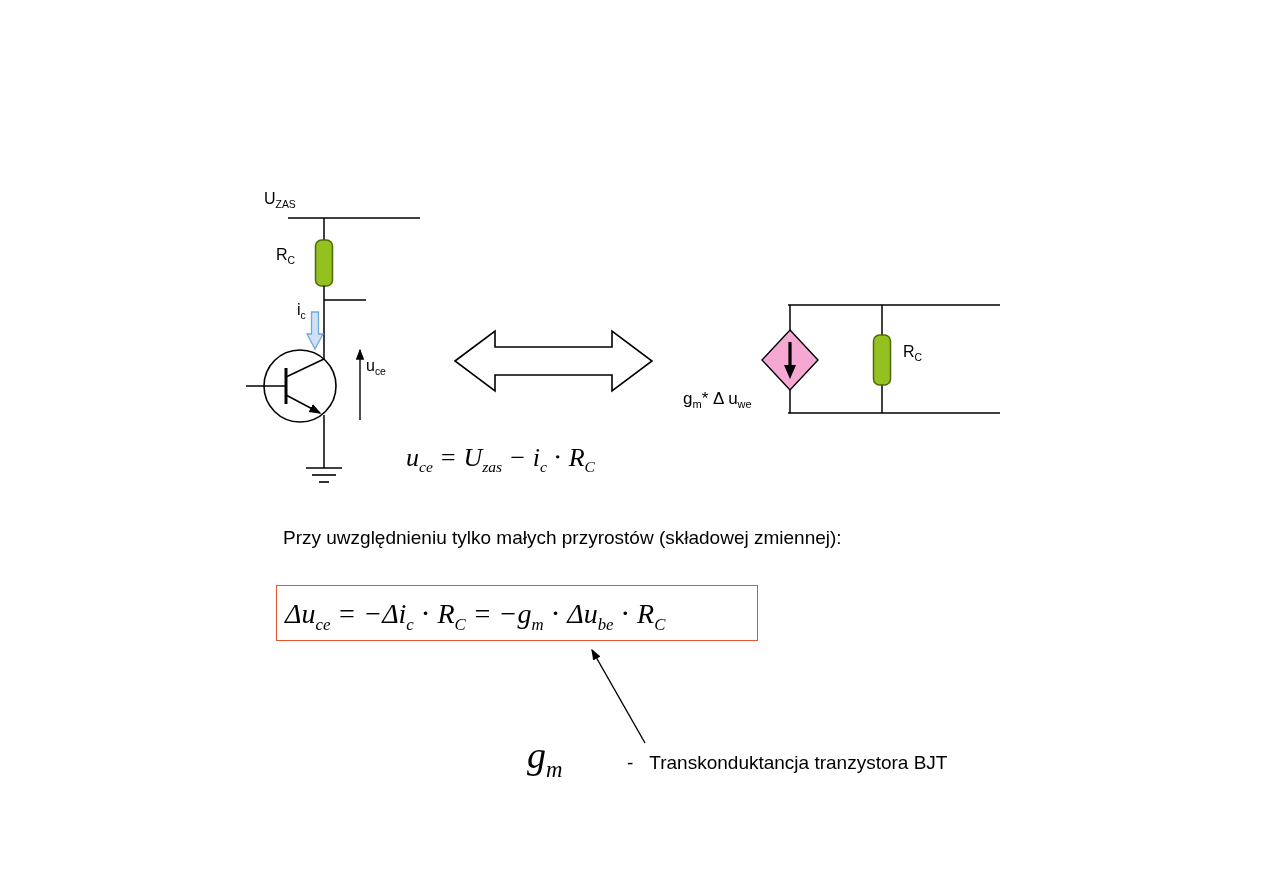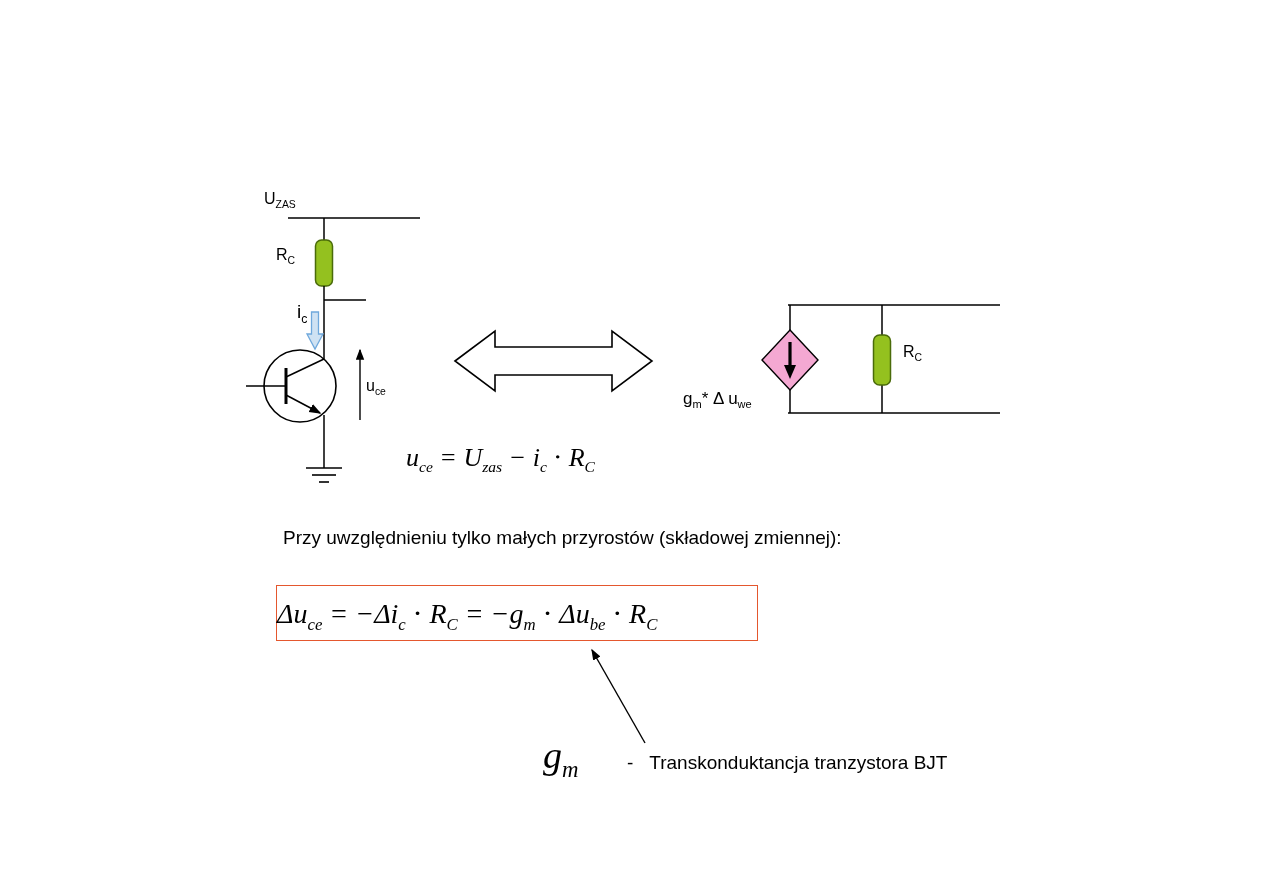--- a/index.html
+++ b/index.html
@@ -1,30 +1,30 @@
 <!DOCTYPE html>
 <html><head>
 <meta charset="utf-8">
 <style>
   html,body{margin:0;padding:0;background:#fff;}
   .slide{position:relative;width:1238px;height:893px;background:#ffffff;overflow:hidden;
          font-family:"Liberation Sans",sans-serif;color:#000;}
   .abs{position:absolute;}
   .lbl{font-size:16px;white-space:nowrap;}
   .lbl sub{font-size:0.65em;line-height:0;}
-  .lbl-sm{font-size:19px;}
+  .lbl-sm{font-size:16px;}
   .src-lbl{font-size:17px;margin-top:16px;}
   .math{font-family:"Liberation Serif","DejaVu Serif",serif;font-style:italic;white-space:nowrap;}
   .math sub{font-size:0.6em;line-height:0;font-style:italic;}
   .eq1{font-size:26px;}
   .eq2{font-size:28px;}
   .eq-box{left:276px;top:585px;width:482px;height:56px;border:1.6px solid #e4572e;
-          box-sizing:border-box;display:flex;align-items:center;}
+          box-sizing:border-box;display:flex;align-items:center;padding-left:8px;}
   .caption{left:283px;top:527px;font-size:19px;white-space:nowrap;}
-  .gm-sym{left:543px;top:733px;font-size:38px;}
+  .gm-sym{left:527px;top:733px;font-size:38px;}
   .gm-text{left:627px;top:752px;font-size:19px;white-space:nowrap;text-align:right;}
   .gm-text .t{margin-left:16px;}
   svg{display:block;}
 </style>
 </head>
 <body>
 
 <div class="slide">
 
   <svg class="abs" style="left:235px;top:185px" width="200" height="320" viewBox="0 0 200 320">
@@ -59,21 +59,21 @@
     <line x1="71" y1="283" x2="107" y2="283" stroke="#000" stroke-width="1.6"></line>
     <line x1="77" y1="290" x2="101" y2="290" stroke="#000" stroke-width="1.6"></line>
     <line x1="84" y1="297" x2="94" y2="297" stroke="#000" stroke-width="1.6"></line>
 
     <line x1="125" y1="235" x2="125" y2="165" stroke="#000" stroke-width="1.4" marker-end="url(#ah-uce)"></line>
   </svg>
 
   <span class="abs lbl" style="left:264px;top:190px"><span>U</span><sub>ZAS</sub></span>
   <span class="abs lbl" style="left:276px;top:246px"><span>R</span><sub>C</sub></span>
   <span class="abs lbl lbl-sm" style="left:297px;top:301px"><span>i</span><sub>c</sub></span>
-  <span class="abs lbl" style="left:366px;top:377px"><span>u</span><sub>ce</sub></span>
+  <span class="abs lbl" style="left:366px;top:357px"><span>u</span><sub>ce</sub></span>
 
   <svg class="abs" style="left:450px;top:322px" width="210" height="80" viewBox="0 0 210 80">
     <polygon points="5,39 45,9 45,25 162,25 162,9 202,39 162,69 162,53 45,53 45,69" fill="#ffffff" stroke="#000" stroke-width="1.6"></polygon>
   </svg>
 
   <svg class="abs" style="left:670px;top:290px" width="345" height="135" viewBox="0 0 345 135">
 
     <line x1="118" y1="15" x2="330" y2="15" stroke="#000" stroke-width="1.5"></line>
     <line x1="118" y1="123" x2="330" y2="123" stroke="#000" stroke-width="1.5"></line>
 

